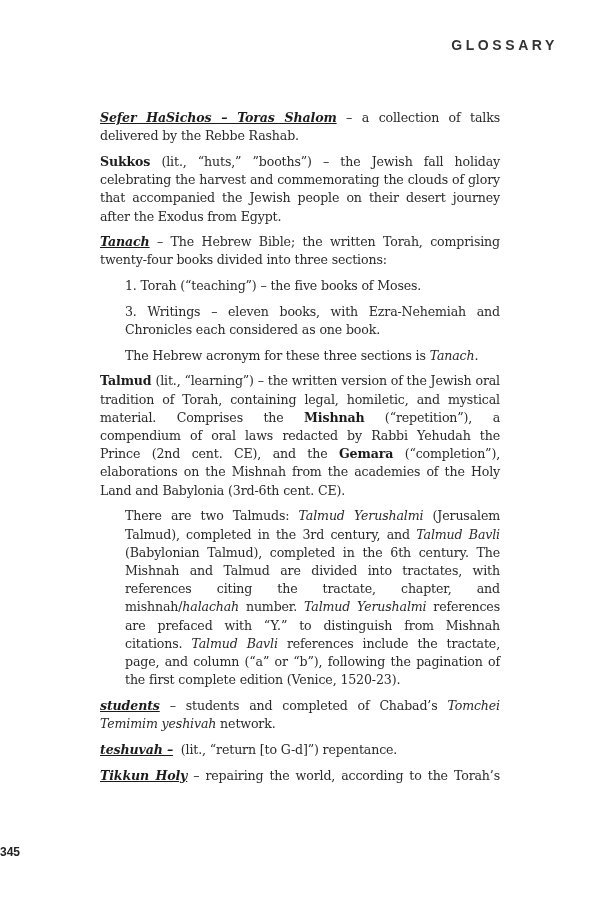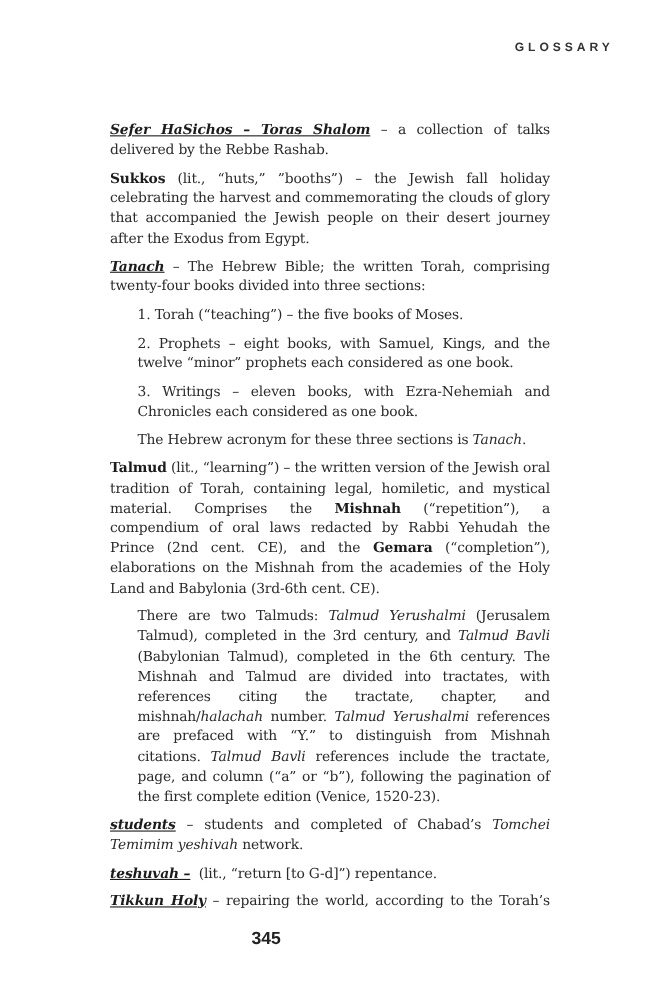--- a/index.html
+++ b/index.html
@@ -14,21 +14,21 @@
       overflow: hidden;
       color: #2a2a2a;
       font-family: "DejaVu Serif", "Liberation Serif", serif;
     }
     .running-head {
       position: absolute;
       top: 37px;
       right: 42px;
       font-family: "Liberation Sans", "DejaVu Sans", sans-serif;
       font-weight: bold;
-      font-size: 11px;
+      font-size: 14px;
       letter-spacing: 3.6px;
       color: #333;
     }
     .content {
       position: absolute;
       top: 109px;
       left: 100px;
       width: 400px;
       font-size: 12.6px;
       line-height: 18.2px;
@@ -45,42 +45,41 @@
     }
     .term-bi { font-weight: bold; font-style: italic; color: #1c1c1c; text-decoration: underline; }
     .term-b { font-weight: bold; color: #1c1c1c; }
     .it { font-style: italic; }
     .b { font-weight: bold; color: #1c1c1c; }
     .folio {
       position: absolute;
       top: 845px;
       left: 0;
       width: 484px;
-      text-align: center;
+      text-align: left;
       font-family: "Liberation Sans", "DejaVu Sans", sans-serif;
       font-weight: bold;
-      font-size: 16px;
+      font-size: 12px;
       color: #222;
     }
   </style>
 </head>
 <body>
 
 <div class="running-head">GLOSSARY</div>
 
 <div class="content">
 
   <p class="entry"><span class="term-bi">Sefer HaSichos – Toras Shalom</span><span> – a collection of talks delivered by the Rebbe Rashab.</span></p>
 
 
   <p class="entry"><span class="term-b">Sukkos</span><span> (lit., “huts,” ”booths”) – the Jewish fall holiday celebrating the harvest and commemorating the clouds of glory that accompanied the Jewish people on their desert journey after the Exodus from Egypt.</span></p>
 
   <p class="entry"><span class="term-bi">Tanach</span><span> – The Hebrew Bible; the written Torah, comprising twenty-four books divided into three sections:</span></p>
   <p class="sub">1. Torah (“teaching”) – the five books of Moses.</p>
-  <p class="sub">2. Prophets – eight books, with Samuel, Kings, and the twelve “minor” prophets each considered as one book.</p>
   <p class="sub">3. Writings – eleven books, with Ezra-Nehemiah and Chronicles each considered as one book.</p>
   <p class="sub"><span>The Hebrew acronym for these three sections is </span><span class="it">Tanach</span><span>.</span></p>
 
   <p class="entry"><span class="term-b">Talmud</span><span> (lit., “learning”) – the written version of the Jewish oral tradition of Torah, containing legal, homiletic, and mystical material. Comprises the </span><span class="b">Mishnah</span><span> (“repetition”), a compendium of oral laws redacted by Rabbi Yehudah the Prince (2nd cent. CE), and the </span><span class="b">Gemara</span><span> (“completion”), elaborations on the Mishnah from the academies of the Holy Land and Babylonia (3rd-6th cent. CE).</span></p>
 
   <p class="sub"><span>There are two Talmuds: </span><span class="it">Talmud Yerushalmi</span><span> (Jerusalem Talmud), completed in the 3rd century, and </span><span class="it">Talmud Bavli</span><span> (Babylonian Talmud), completed in the 6th century. The Mishnah and Talmud are divided into tractates, with references citing the tractate, chapter, and mishnah/</span><span class="it">halachah</span><span> number. </span><span class="it">Talmud Yerushalmi</span><span> references are prefaced with “Y.” to distinguish from Mishnah citations. </span><span class="it">Talmud Bavli</span><span> references include the tractate, page, and column (“a” or “b”), following the pagination of the first complete edition (Venice, 1520-23).</span></p>
 
   <p class="entry"><span class="term-bi">students</span><span> – students and completed of Chabad’s </span><span class="it">Tomchei Temimim yeshivah</span><span> network.</span></p>
 
   <p class="entry"><span class="term-bi">teshuvah –</span><span style="white-space: pre-wrap;">  (lit., “return [to G-d]”) repentance.</span></p>

